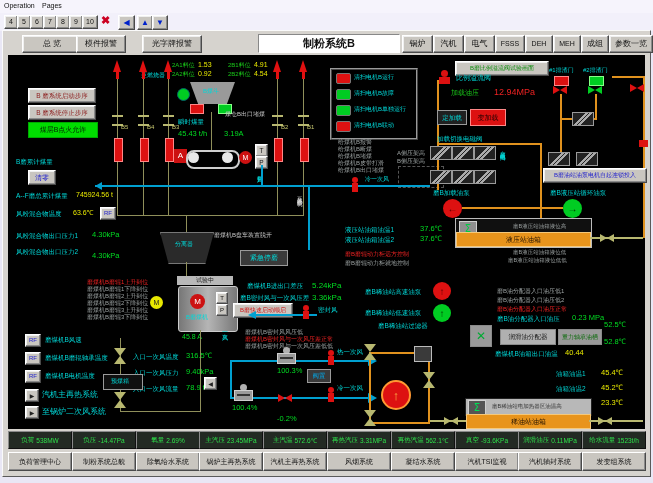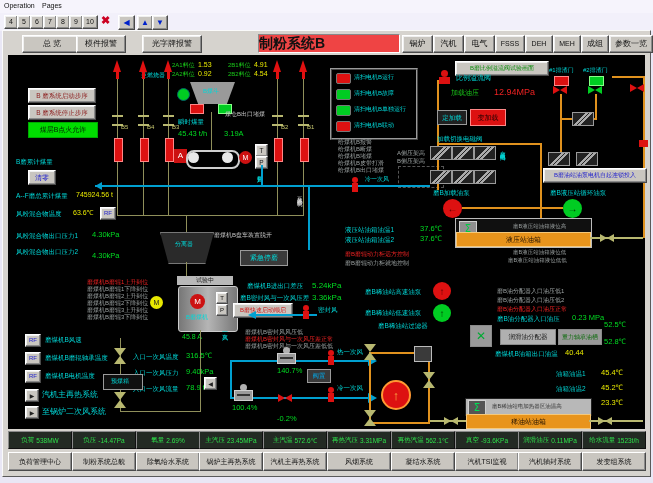--- a/index.html
+++ b/index.html
@@ -53,21 +53,21 @@
 <span class="t" style="left:101px;top:14px;font-size:11px;color:#cc0022;font-weight:bold">✖</span>
 <div class="btn" style="left:118px;top:15px;width:15px;height:13px"><span style="color:#0022cc;font-size:8px;line-height:13px">◀</span></div>
 <div class="btn" style="left:137px;top:15px;width:14px;height:13px"><span style="color:#0022cc;font-size:8px;line-height:13px">▲</span></div>
 <div class="btn" style="left:152px;top:15px;width:14px;height:13px"><span style="color:#0022cc;font-size:8px;line-height:13px">▼</span></div>
 
 <div class="win" style="left:2px;top:30px;width:647px;height:445px"></div>
 
 <div class="btn" style="left:22px;top:35px;width:58px;height:16px;font-size:8px;line-height:16px">总 览</div>
 <div class="btn" style="left:76px;top:35px;width:48px;height:16px;font-size:8px;line-height:16px">模件报警</div>
 <div class="btn" style="left:142px;top:35px;width:58px;height:16px;font-size:8px;line-height:16px">光字牌报警</div>
-<div class="abs" style="left:258px;top:34px;width:140px;height:17px;background:#ef4444;border:1px solid #888;border-right-color:#fff;border-bottom-color:#fff;font-size:14px;font-weight:bold;line-height:17px;color:#111">制粉系统B</div>
+<div class="abs" style="left:258px;top:34px;width:140px;height:17px;background:#ffffff;border:1px solid #888;border-right-color:#fff;border-bottom-color:#fff;text-align:center;font-size:11px;font-weight:bold;line-height:17px;color:#111">制粉系统B</div>
 <div class="btn" style="left:402px;top:35px;width:29px;height:16px;font-size:8px;line-height:16px">锅炉</div>
 <div class="btn" style="left:433px;top:35px;width:29px;height:16px;font-size:8px;line-height:16px">汽机</div>
 <div class="btn" style="left:464px;top:35px;width:29px;height:16px;font-size:8px;line-height:16px">电气</div>
 <div class="btn" style="left:495px;top:35px;width:28px;height:16px;font-size:7px;line-height:16px">FSSS</div>
 <div class="btn" style="left:525px;top:35px;width:26px;height:16px;font-size:7px;line-height:16px">DEH</div>
 <div class="btn" style="left:553px;top:35px;width:26px;height:16px;font-size:7px;line-height:16px">MEH</div>
 <div class="btn" style="left:581px;top:35px;width:26px;height:16px;font-size:8px;line-height:16px">成组</div>
 <div class="btn" style="left:609px;top:35px;width:42px;height:16px;font-size:8px;line-height:16px">参数一览</div>
 
 <div class="mimic" style="left:8px;top:55px;width:637px;height:374px"></div>
@@ -251,21 +251,21 @@
 <span class="t f6 rd" style="left:245px;top:336px">磨煤机B密封风与一次风压差正常</span>
 <span class="t f6 gy" style="left:245px;top:343px">磨煤机B密封风与一次风压差低低</span>
 
 <div class="pipe" style="left:230px;top:360px;width:140px;height:2px;background:#00a0d0"></div>
 <div class="tri" style="left:368px;top:356px;border-width:5px 0 5px 9px;border-left-color:#00a0d0"></div>
 <span class="t cy" style="left:337px;top:348px">热一次风</span>
 <div class="circ" style="left:283px;top:347px;width:7px;height:7px;background:#b0b0b0"></div>
 <div class="dampbox" style="left:277px;top:353px"></div>
 <div class="circ" style="left:328px;top:350px;width:6px;height:6px;background:#dd1111"></div>
 <div class="pipe" style="left:328px;top:356px;width:6px;height:9px;background:#dd1111"></div>
-<span class="t gn f75" style="left:277px;top:367px">140.7%</span>
+<span class="t gn f75" style="left:277px;top:367px">100.3%</span>
 <div class="btn" style="left:307px;top:369px;width:22px;height:12px;background:#3a3a3a;color:#00a8e8;border:1px solid #9a9a9a;box-shadow:none;line-height:12px;font-size:6.5px">阀置</div>
 <div class="pipe" style="left:230px;top:360px;width:2px;height:39px;background:#00a0d0"></div>
 <div class="pipe" style="left:230px;top:397px;width:140px;height:2px;background:#00a0d0"></div>
 <div class="tri" style="left:368px;top:393px;border-width:5px 0 5px 9px;border-left-color:#00a0d0"></div>
 <span class="t cy" style="left:337px;top:384px">冷一次风</span>
 <div class="circ" style="left:240px;top:384px;width:7px;height:7px;background:#b0b0b0"></div>
 <div class="dampbox" style="left:234px;top:390px"></div>
 <span class="t gn f75" style="left:232px;top:404px">100.4%</span>
 <div class="tri" style="left:278px;top:394px;border-width:4px 0 4px 7px;border-left-color:#dd1111"></div>
 <div class="tri" style="left:285px;top:394px;border-width:4px 7px 4px 0;border-right-color:#dd1111"></div>

